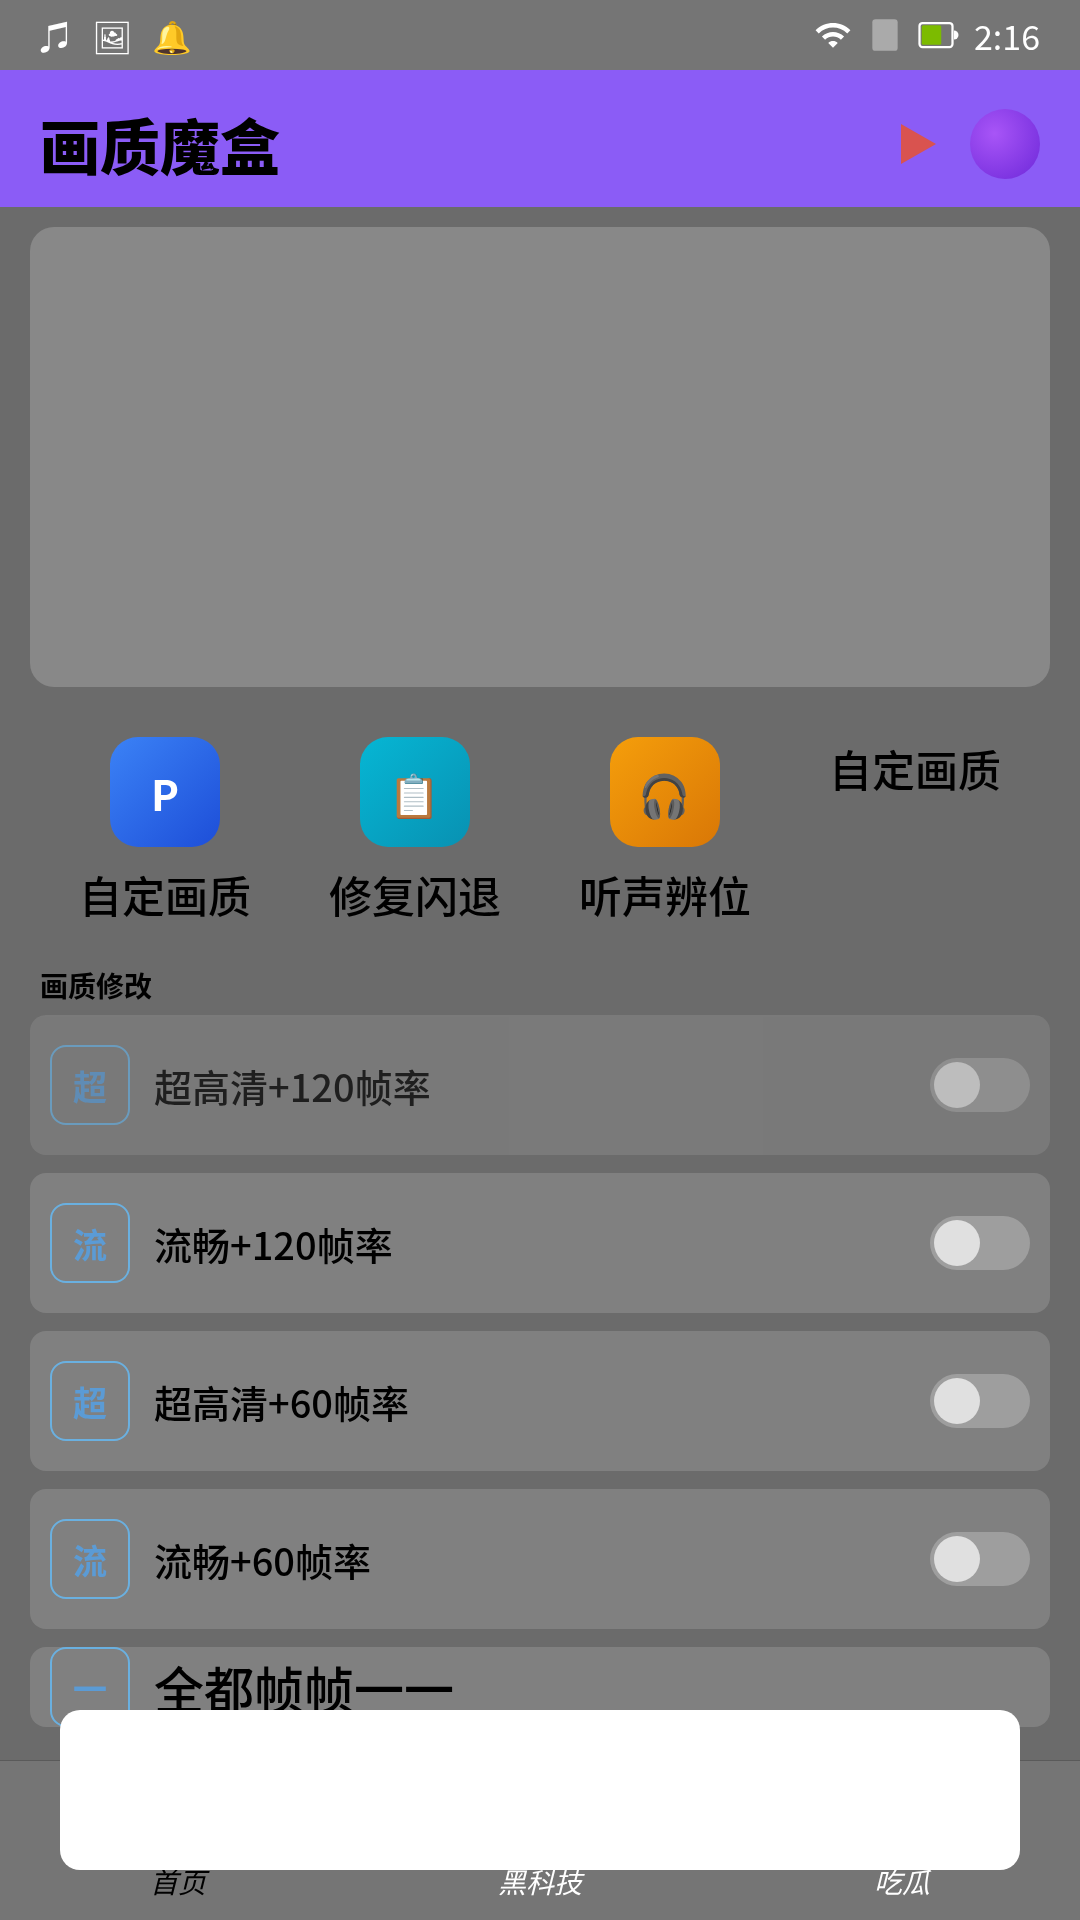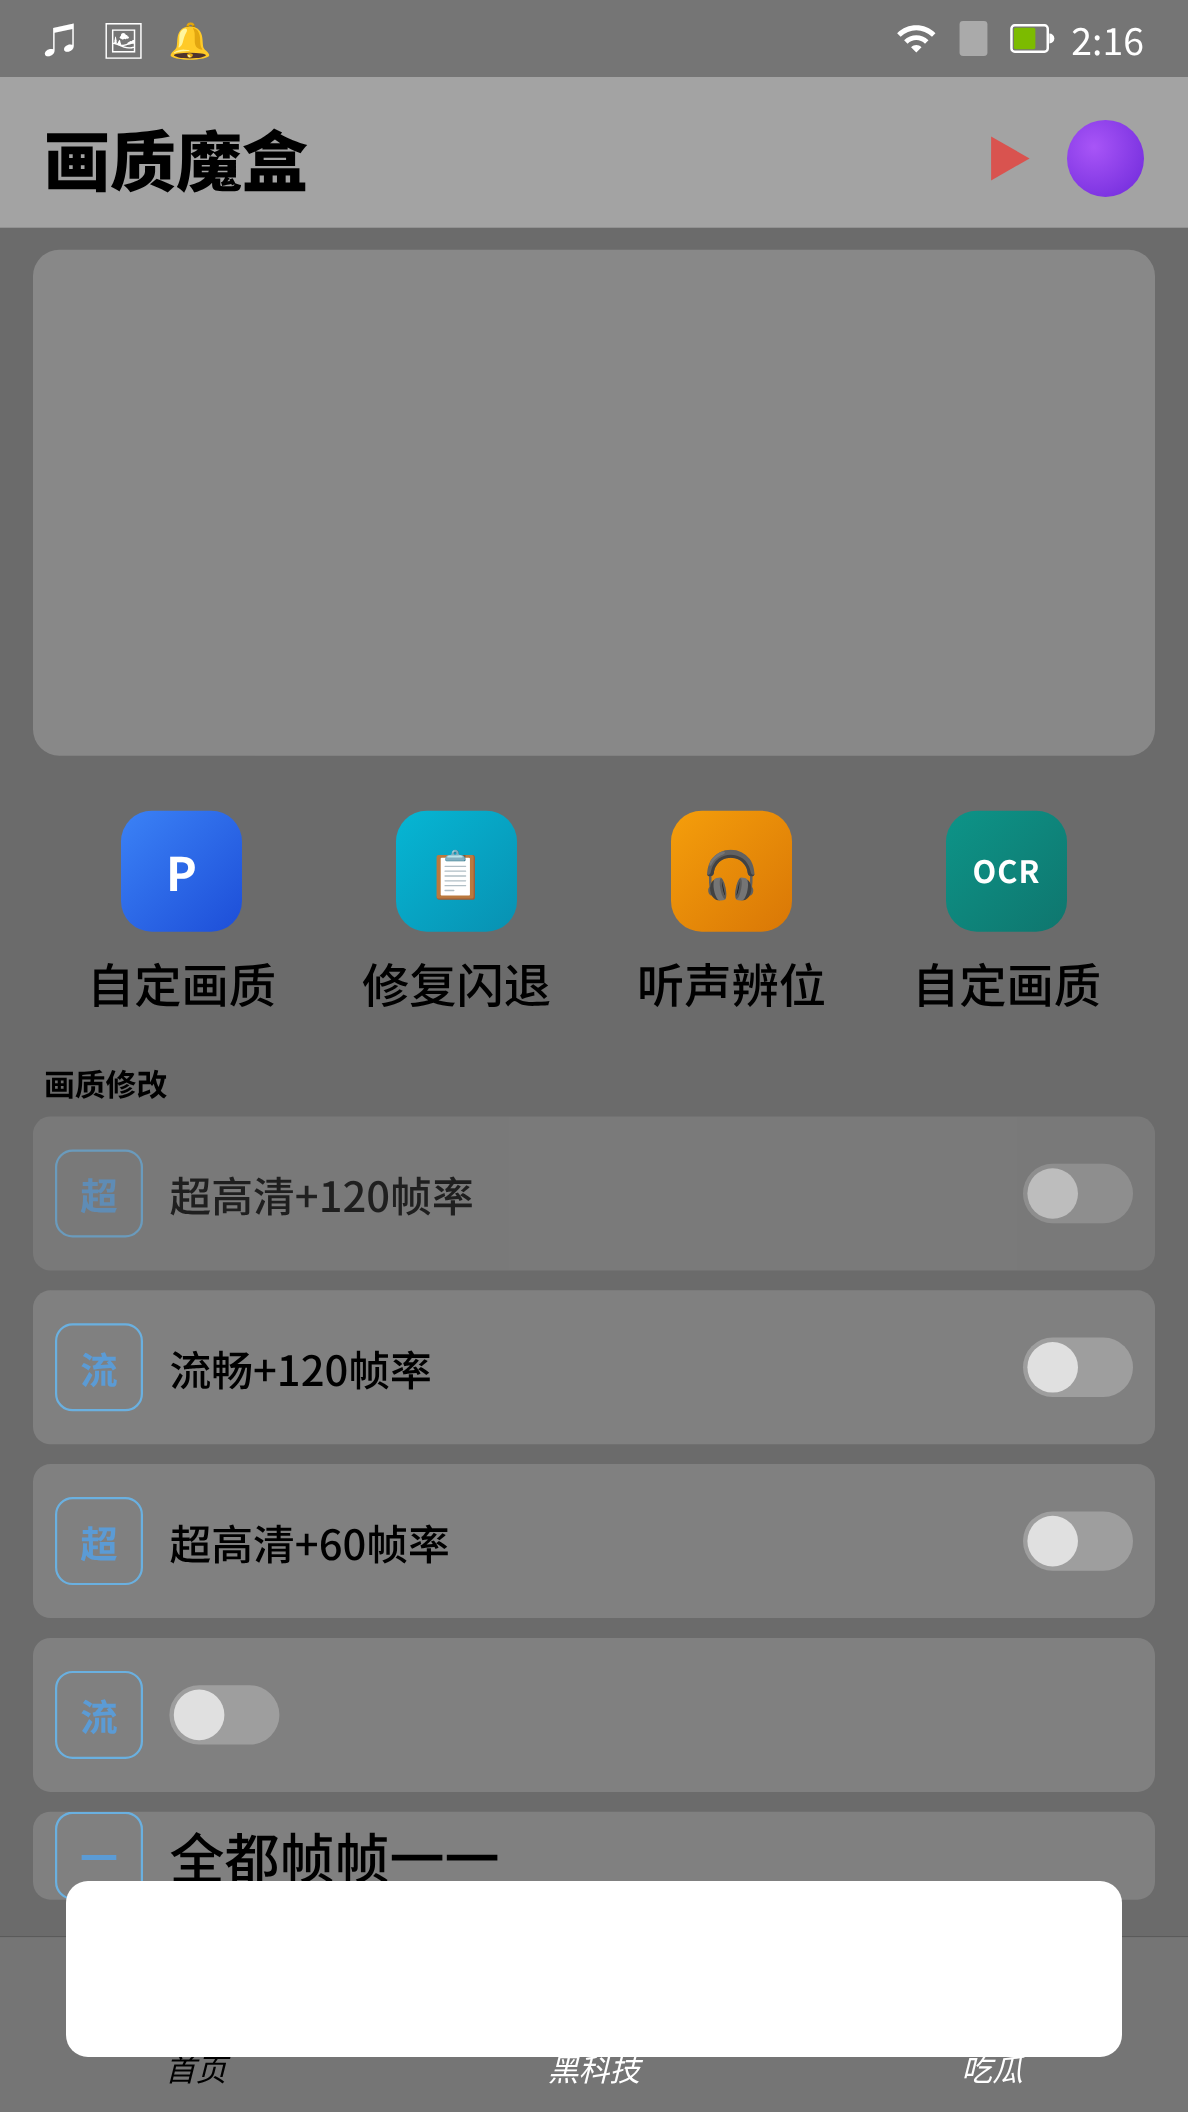--- a/index.html
+++ b/index.html
@@ -42,21 +42,21 @@
       font-size: 32px;
     }
 
     
     .header {
       width: 100%;
       padding: 30px 40px 20px 40px;
       display: flex;
       align-items: center;
       justify-content: space-between;
-      background-color: #a3a3a3;
+      background-color: #8b5cf6;
     }
     .header-title {
       font-size: 60px;
       font-weight: 900;
       color: #000;
     }
     .header-icons {
       display: flex;
       align-items: center;
       gap: 20px;
@@ -325,23 +325,20 @@
     </div>
     <span class="icon-label">修复闪退</span>
   </div>
   <div class="icon-item">
     <div class="icon-circle icon-orange">
       <span>🎧</span>
     </div>
     <span class="icon-label">听声辨位</span>
   </div>
   <div class="icon-item">
-    <div class="icon-circle icon-teal-ocr">
-      <span>OCR</span>
-    </div>
     <span class="icon-label">自定画质</span>
   </div>
 </div>
 
 <div class="section-header">画质修改</div>
 
 <div class="list-container" style="position:relative;">
 
   <div class="white-overlay"></div>
 
@@ -372,20 +369,21 @@
     <span class="list-text">超高清+60帧率</span>
     <div class="toggle">
       <div class="toggle-knob"></div>
     </div>
   </div>
 
   <div class="list-item">
     <div class="list-badge">
       <span class="list-badge-text">流</span>
     </div>
+    <span class="list-text">流畅+60帧率</span>
     <div class="toggle">
       <div class="toggle-knob"></div>
     </div>
   </div>
 
   <div class="list-item-partial">
     <div class="list-badge">
       <span class="list-badge-text">一</span>
     </div>
     <span class="list-text" style="font-size:50px; color:#000;">全都帧帧一一</span>

